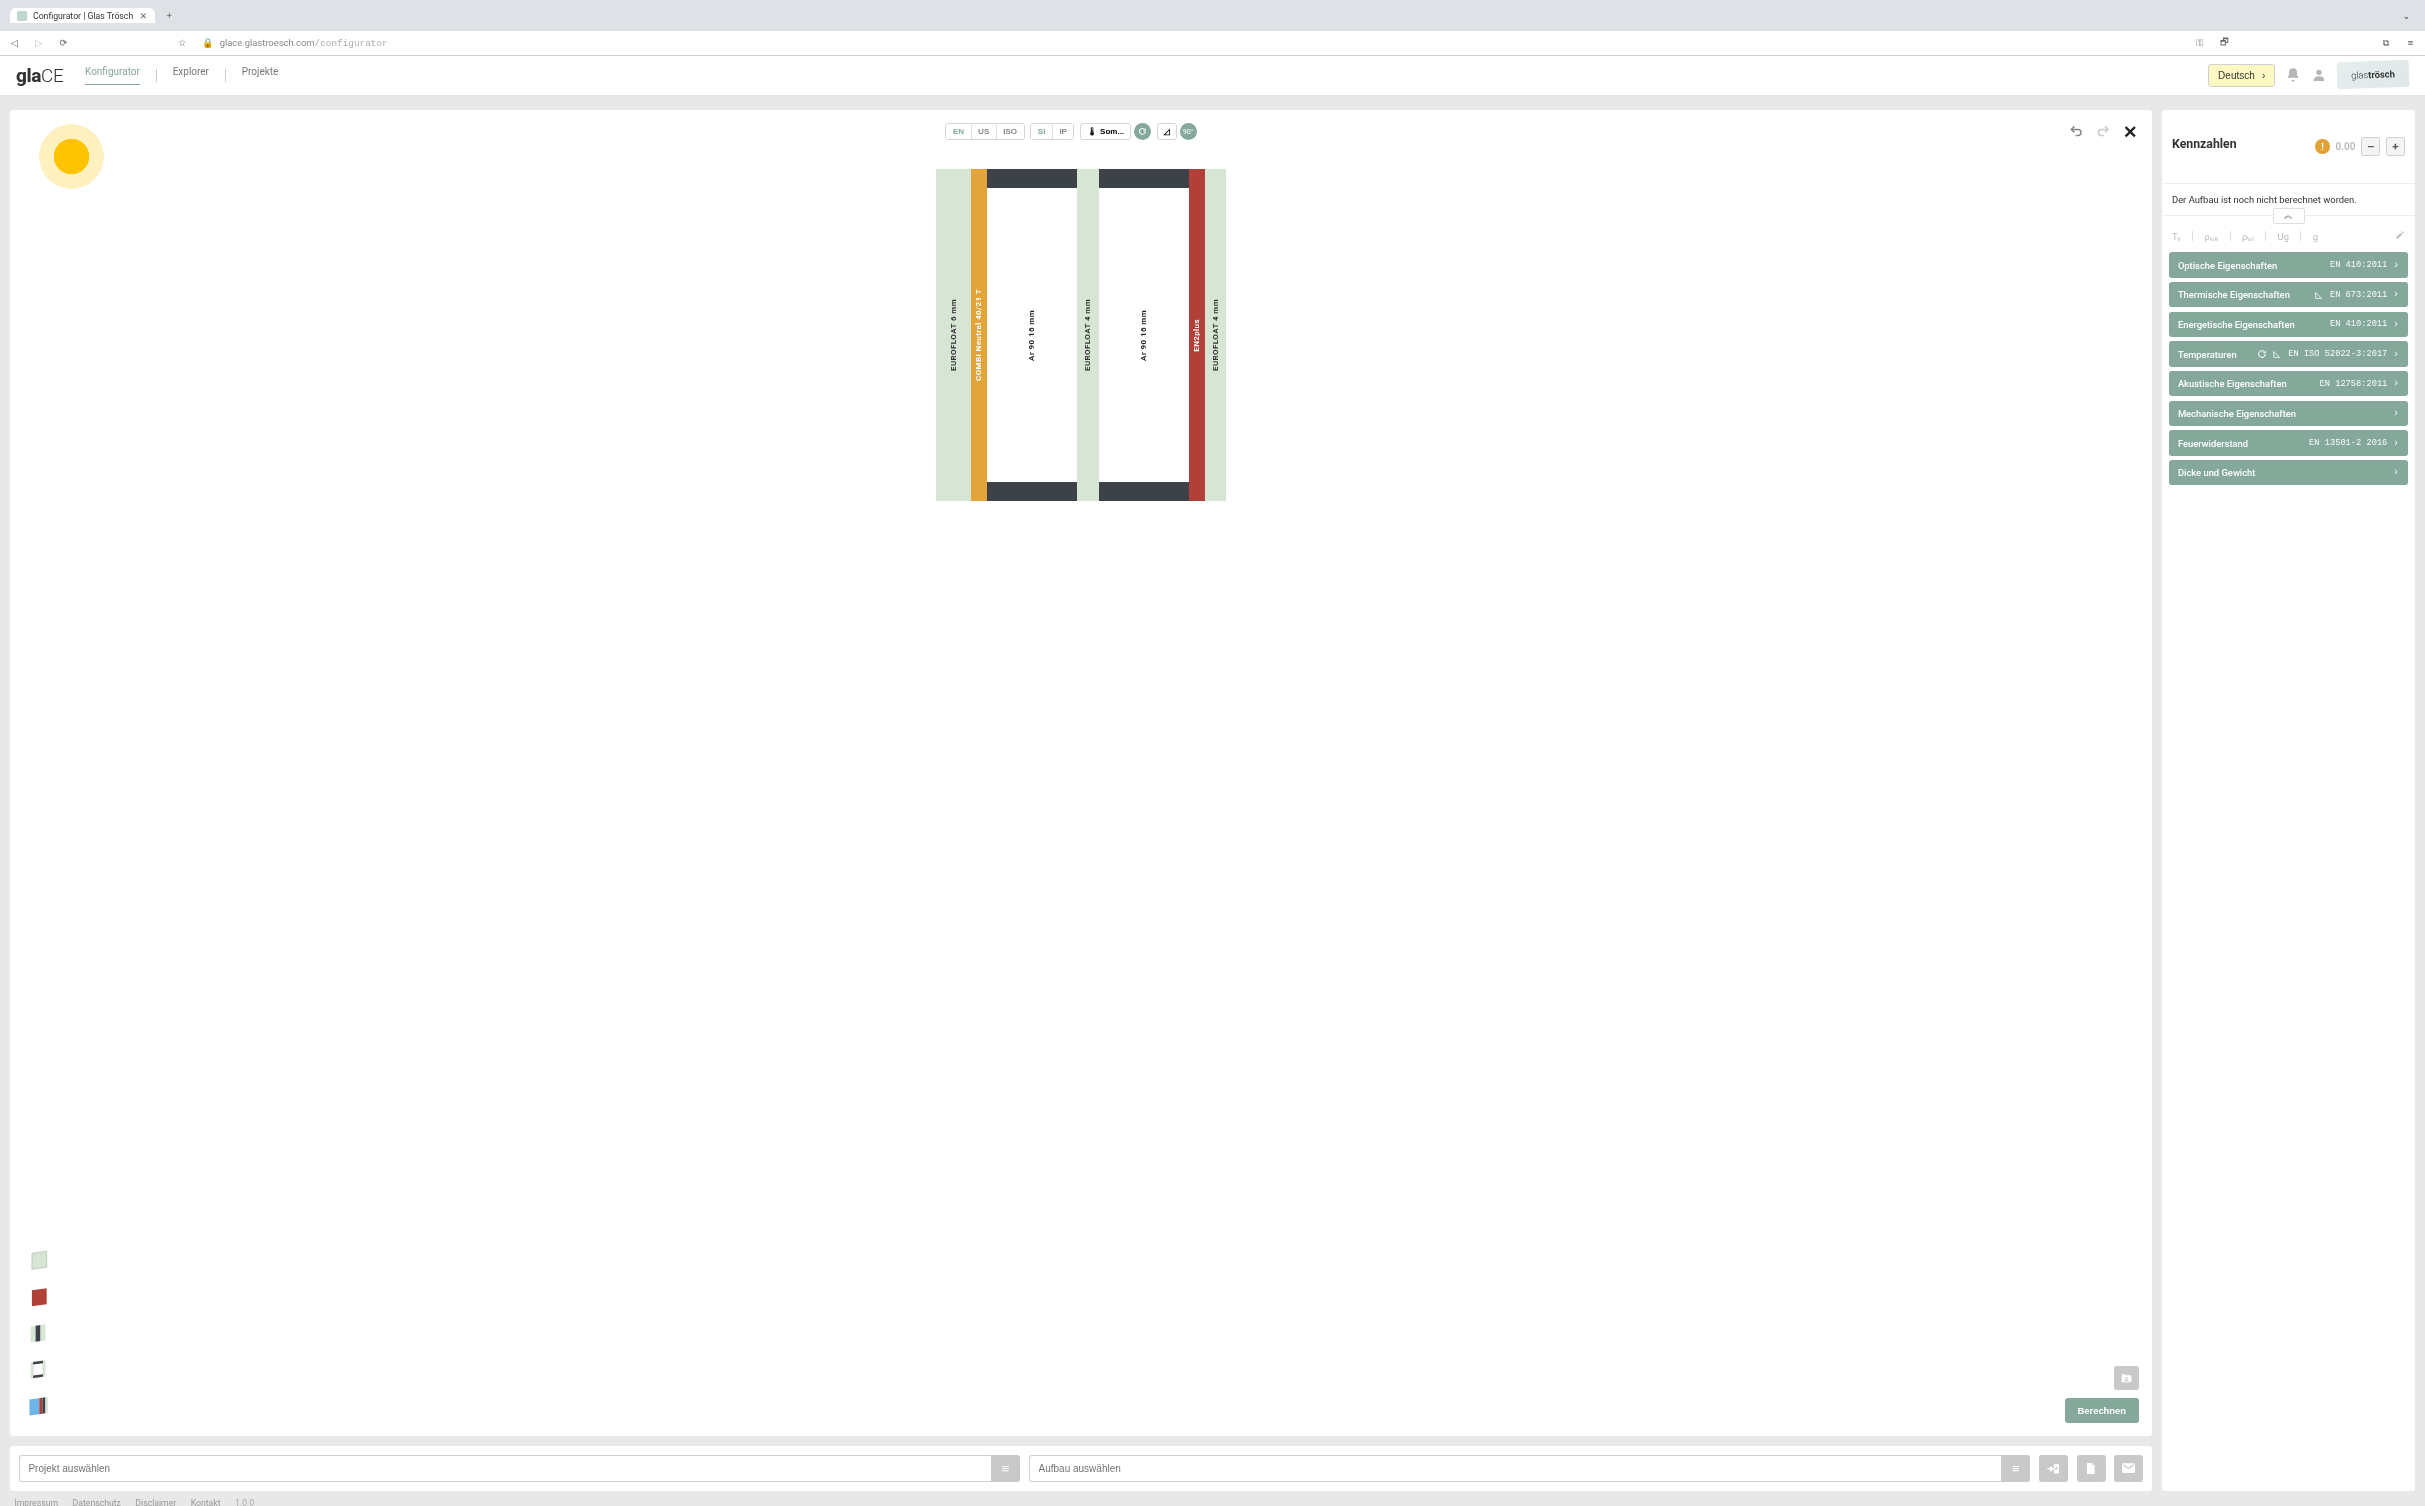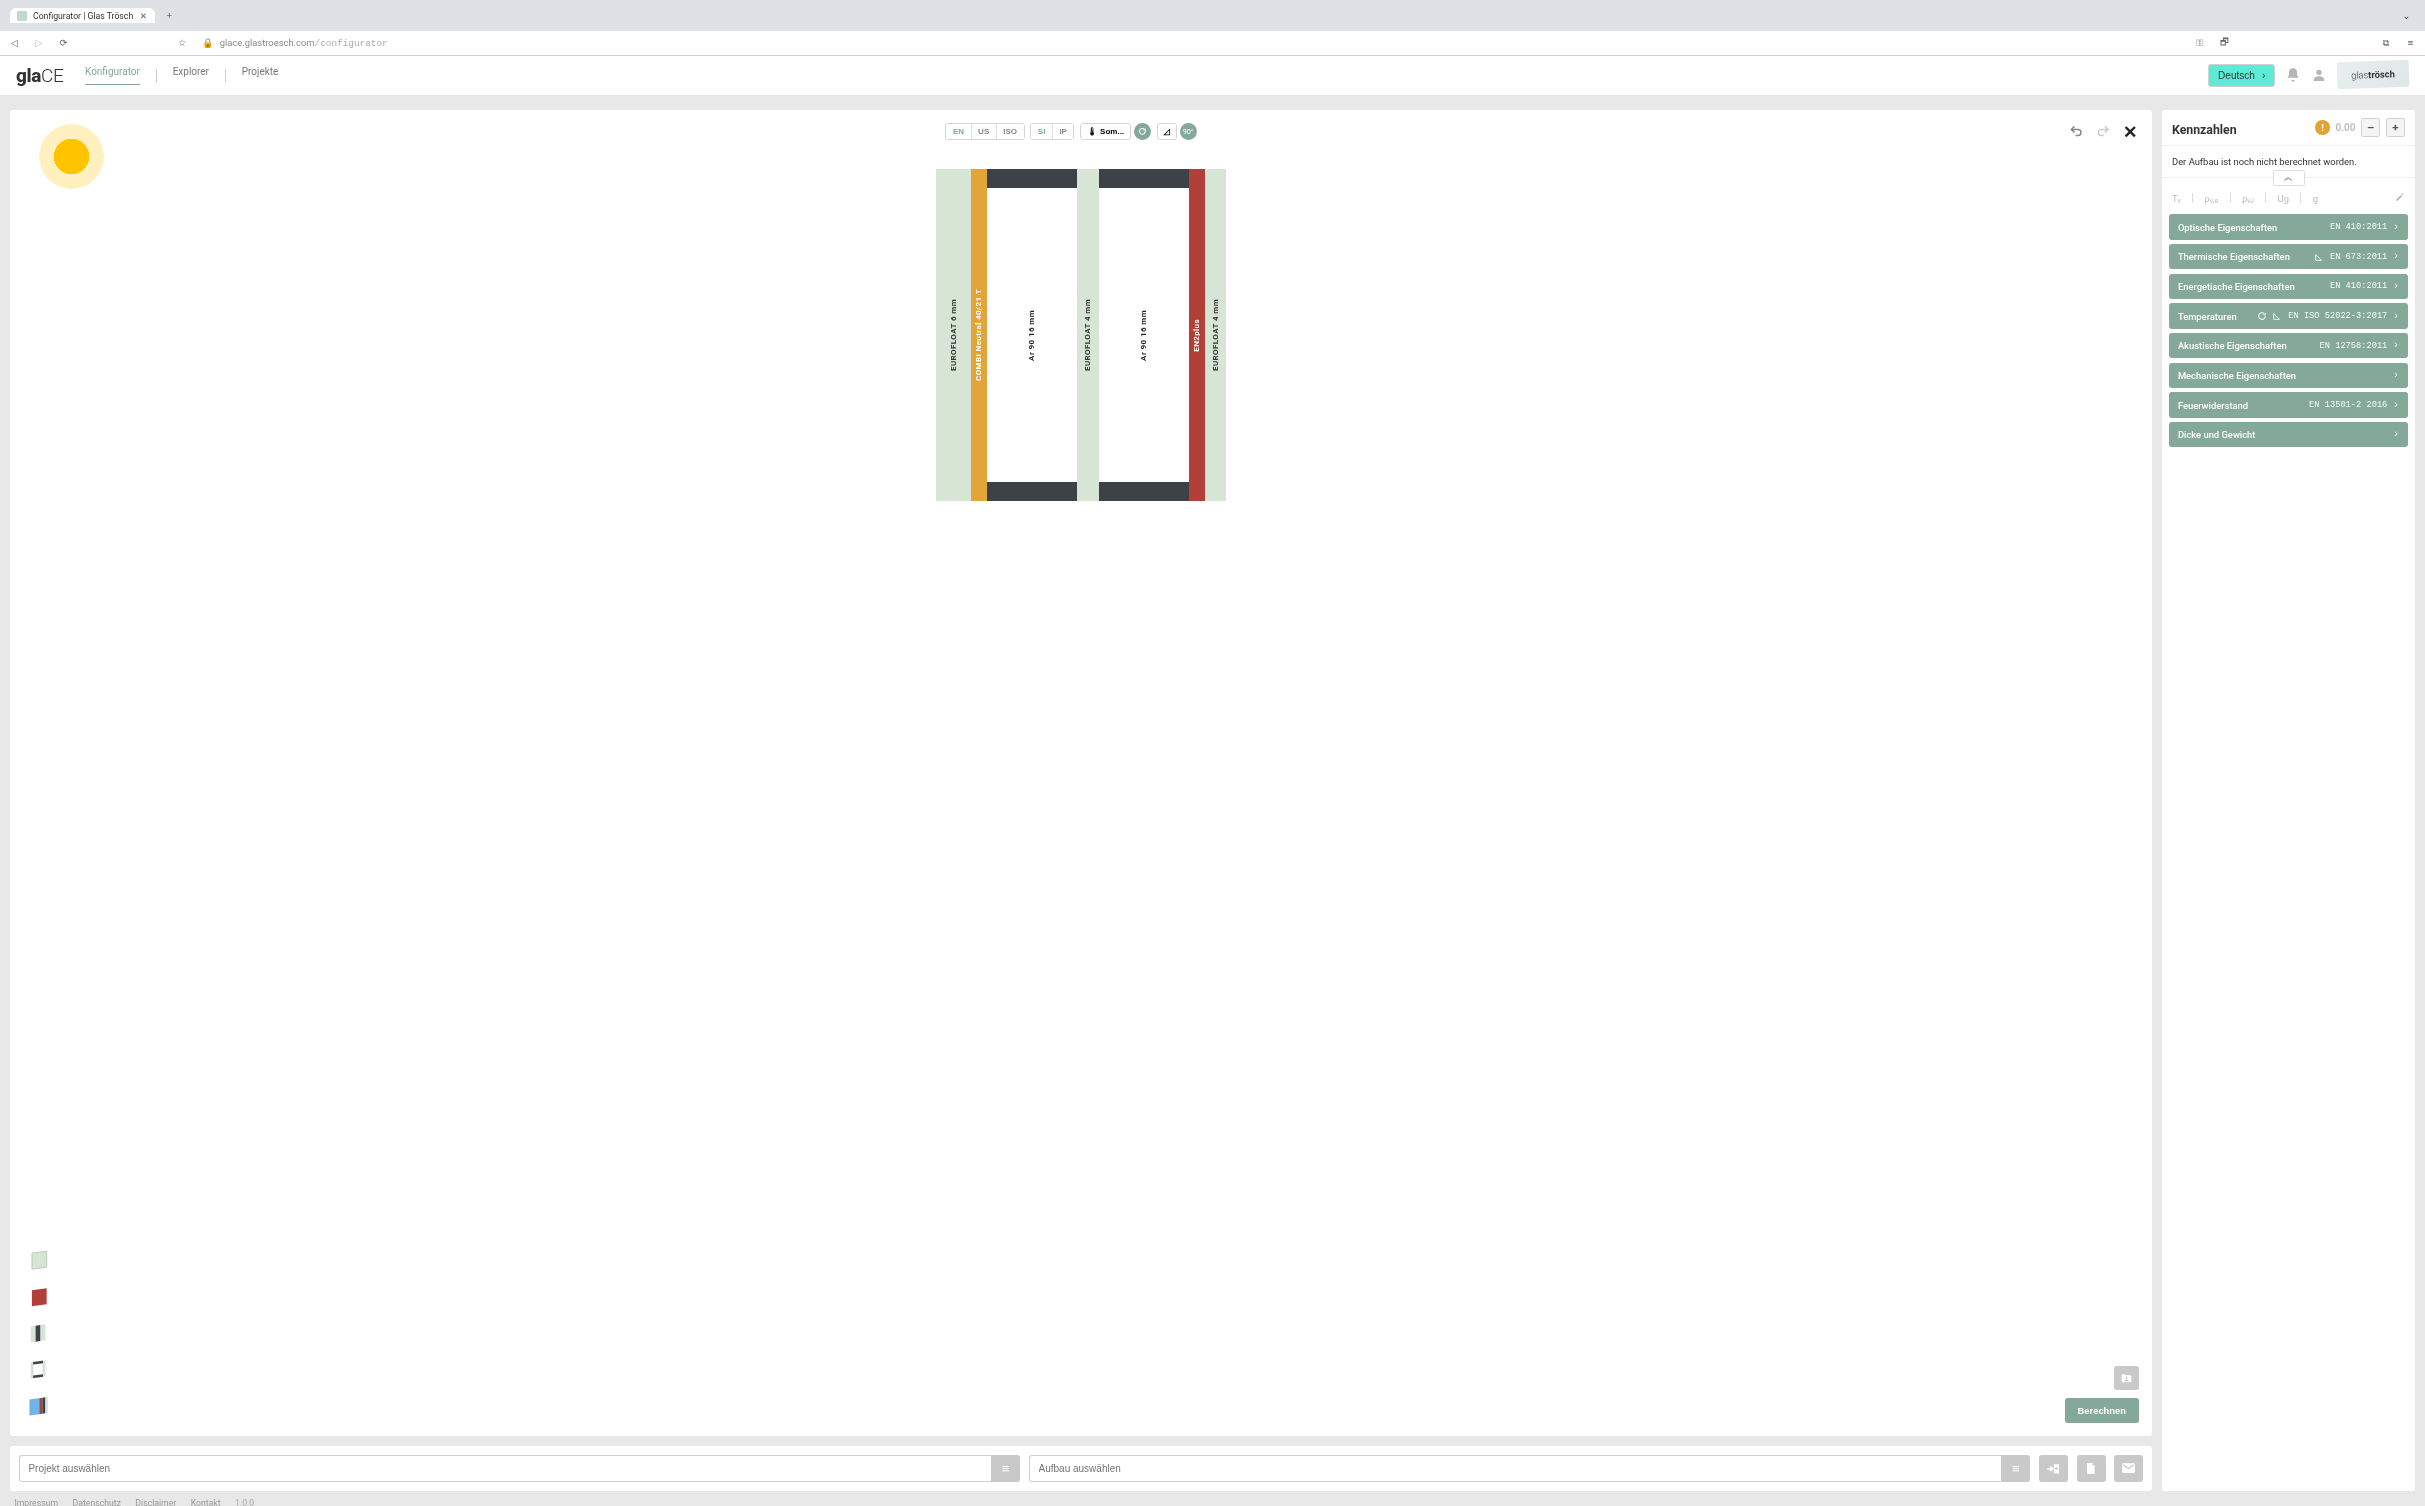--- a/index.html
+++ b/index.html
@@ -24,21 +24,21 @@
 
   
   .app-header { background:#fff; height: 40px; display:flex; align-items:center; padding: 0 16px; gap: 21.7px; border-bottom:0.7px solid #e5e5e5; }
   .logo { font-size: 19px; font-weight: 400; letter-spacing: -0.4px; }
   .logo b { font-weight: 800; }
   .main-nav { display:flex; gap: 16px; font-size: 10px; }
   .main-nav a { color:#777; text-decoration:none; padding-bottom:7px; cursor:pointer; }
   .main-nav a.active { color:#84a89a; border-bottom: 1.4px solid #84a89a; }
   .nav-sep { width:0.7px; height:13px; background:#ccc; align-self:center; }
   .header-right { margin-left:auto; display:flex; align-items:center; gap: 10px; }
-  .lang-btn { border:0.7px solid #d0d0d0; border-radius:2.9px; padding: 5px 8.7px; display:flex; align-items:center; gap:7.2px; background:#5eead4; cursor:pointer; font-size:10px; color:#333; }
+  .lang-btn { border:0.7px solid #d0d0d0; border-radius:2.9px; padding: 5px 8.7px; display:flex; align-items:center; gap:7.2px; background:#fef9c3; cursor:pointer; font-size:10px; color:#333; }
   .header-icon { width:16px; height:16px; color:#b6b6b6; cursor:pointer; display:flex; align-items:center; justify-content:center; }
   .brand-logo { width:72px; height:27.4px; background:linear-gradient(135deg,#e6eeee 0%, #dfe8e8 100%); border-radius:2.2px; display:flex; align-items:center; justify-content:center; font-size:9.4px; font-weight:300; color:#333; transform: rotate(-2deg); }
   .brand-logo b { font-weight:700; }
 
   
   .app-body { display:flex; gap:10px; padding: 14.4px 10px 0 10px; height: calc(100vh - 40px - 21.7px - 24.6px - 24.6px); }
   .center-col { flex:1; display:flex; flex-direction:column; gap:10px;border-radius:18px; }
   .canvas-card { background:#fff; border-radius:2.9px; flex:1; position:relative; padding: 13px; display:flex; flex-direction:column; }
   .right-panel { width: 253px; background:#fff; border-radius:2.9px; display:flex; flex-direction:column; }
 
@@ -85,21 +85,21 @@
   .calc-btn { background:#84a89a; color:#fff; border:none; padding: 7.2px 13px; border-radius:2.9px; font-weight:600; font-size:9.4px; cursor:pointer; }
 
   
   .select-bar { background:#fff; border-radius:2.9px; padding: 8.7px; display:flex; gap:8.7px; }
   .select-group { flex:1; display:flex; }
   .select-input { flex:1; border:0.7px solid #d0d0d0; border-right:none; border-radius:2.9px 0 0 2.9px; padding: 7.2px 8.7px; font-size:10px; color:#888; background:#fff; }
   .select-menu-btn { width:29px; background:#c9c9c9; border:none; border-radius:0 2.9px 2.9px 0; color:#fff; font-size:13px; cursor:pointer; display:flex; align-items:center; justify-content:center; }
   .action-btn { width:29px; background:#c9c9c9; border:none; border-radius:2.9px; color:#fff; cursor:pointer; display:flex; align-items:center; justify-content:center; }
 
   
-  .rp-header { display:flex; align-items:flex-end; padding: 8px 10px; border-bottom:0.7px solid #eee; }
+  .rp-header { display:flex; align-items:flex-start; padding: 27px 10px; border-bottom:0.7px solid #eee; }
   .rp-title { font-size:12.3px; font-weight:700; }
   .rp-header-right { margin-left:auto; display:flex; align-items:center; gap:5.8px; }
   .alert-badge { width:14.4px; height:14.4px; border-radius:50%; background:#e2a336; color:#fff; display:flex; align-items:center; justify-content:center; font-size:9.4px; font-weight:bold; }
   .val-zero { color:#bbb; font-size:10px; font-weight:600; }
   .zoom-btn { width:19px; height:19px; border:0.7px solid #d0d0d0; background:#f4f4f4; border-radius:2.2px; display:flex; align-items:center; justify-content:center; cursor:pointer; font-size:11.6px; font-weight:bold; color:#555; }
   .rp-notice { padding: 10px; font-size:9.4px; color:#333; border-bottom:0.7px solid #eee; position:relative; }
   .collapse-tab { position:absolute; left:50%; bottom:-8.7px; transform:translateX(-50%); width:32px; height:16px; background:#fff; border:0.7px solid #ddd; border-radius:2.2px; display:flex; align-items:center; justify-content:center; color:#666; cursor:pointer; }
   .rp-symbols { display:flex; gap:11.6px; padding: 14.4px 10px 10px 10px; align-items:center; color:#bbb; font-size:9.4px; }
   .rp-symbols span { cursor:default; }
   .rp-symbols .sep { width:0.7px; height:10px; background:#ddd; }

